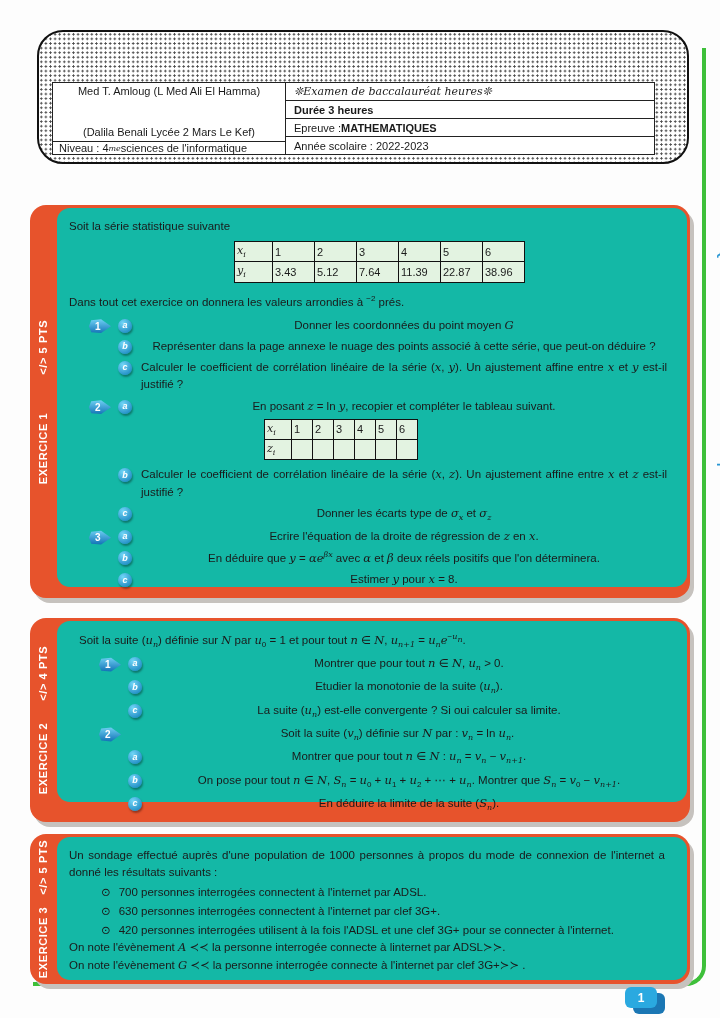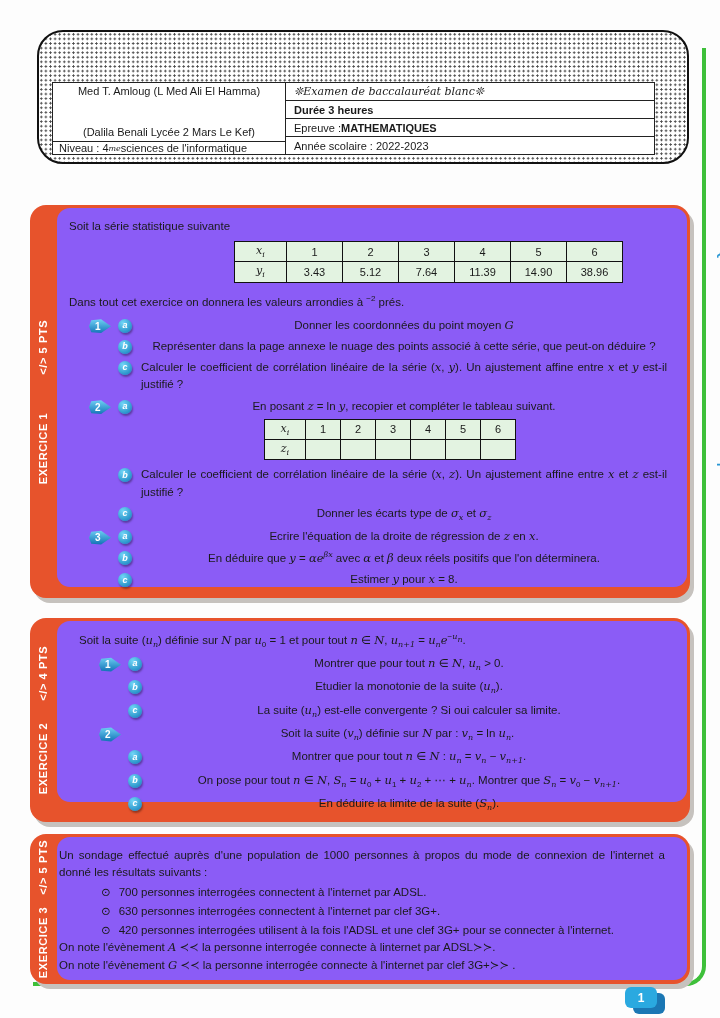--- a/index.html
+++ b/index.html
@@ -34,21 +34,21 @@
     border-bottom:1.3px solid #222;line-height:17px;text-align:center;gap:24px;}
   .hdr-left-niveau{height:17px;display:flex;align-items:center;padding-left:6px;}
   .hdr-right{flex:1;display:flex;flex-direction:column;}
   .hdr-right .r{flex:1;display:flex;align-items:center;padding-left:8px;border-bottom:1.3px solid #222;}
   .hdr-right .r:last-child{border-bottom:none;}
   .r-exam{font-family:"DejaVu Serif","Liberation Serif",serif;font-style:italic;}
   sup{font-size:8px;} sub{font-size:8px;}
   
   .exbox{position:absolute;left:30px;width:660px;background:#e7532c;border-radius:16px;
     box-shadow:4px 5px 0 #c6c2be;}
-  .exbox .inner{position:absolute;left:27px;top:3px;right:3px;background:#8b5cf6;border-radius:13px;
+  .exbox .inner{position:absolute;left:27px;top:3px;right:3px;background:#14b8a6;border-radius:13px;
     padding:10px 14px 0 2px;font-size:11.5px;line-height:1.5;box-sizing:border-box;}
   .exbar{position:absolute;left:0;top:0;bottom:0;width:27px;display:flex;align-items:center;justify-content:center;}
   .exbar .rot{transform:rotate(-90deg);white-space:nowrap;color:#fff;font-weight:bold;font-size:11px;
     letter-spacing:.6px;display:flex;align-items:center;}
   .gap-l{display:inline-block;}
   
   .row{display:flex;align-items:flex-start;margin-top:4px;}
   .row .txt{flex:1;padding-right:6px;text-align:center;}
   .row.justify .txt{text-align:justify;}
   .nb{flex:0 0 auto;width:22px;height:15px;margin-top:2px;margin-right:7px;
@@ -57,31 +57,31 @@
     color:#fff;font-weight:bold;font-size:10px;display:flex;align-items:center;padding-left:6px;box-sizing:border-box;}
   .nb-sp{flex:0 0 auto;width:29px;}
   .lb{flex:0 0 auto;width:14px;height:14px;margin-top:2px;margin-right:9px;border-radius:50%;
     background:radial-gradient(circle at 35% 28%,#72d6f7,#0d7ab8);
     color:#fff;font-size:9px;font-weight:bold;font-style:italic;
     display:flex;align-items:center;justify-content:center;box-shadow:1px 2px 2px rgba(0,0,0,.35);}
   .indent1{margin-left:30px;}
   .intro{margin-left:10px;}
   
   table.stat{border-collapse:collapse;background:#e3f3e1;}
-  table.stat td{border:1.5px solid #111;height:16px;text-align:center;font-size:11px;padding:0 9px;}
+  table.stat td{border:1.5px solid #111;height:16px;font-size:11px;padding:0 2px;}
   .t1{margin:6px 0 0 175px;}
   .t1 td.lab{width:33px;} .t1 td.v{width:37px;}
   .t2{margin:4px 0 0 205px;}
   .t2 td.lab{width:22px;} .t2 td.v{width:16px;}
   td.lab i{font-size:11px;}
   .note{margin:10px 0 6px 10px;}
   
   .bullet{display:flex;margin:2px 0 0 42px;}
   .bullet .dot{margin-right:8px;}
-  .plain{}
+  .plain{margin-left:10px;}
   .j{text-align:justify;padding-right:8px;}
   
   .pgbadge-back{position:absolute;left:633px;top:993px;width:32px;height:21px;background:#1b77b4;border-radius:6px;}
   .pgbadge{position:absolute;left:625px;top:987px;width:32px;height:21px;background:#2aa9e0;border-radius:6px;
     color:#fff;font-weight:bold;font-size:12px;display:flex;align-items:center;justify-content:center;}
   i{font-family:"DejaVu Serif","Liberation Serif",serif;}
 </style>
 </head>
 <body>
 
@@ -91,21 +91,21 @@
 <div class="hdr-box">
   <div class="hdr-table">
     <div class="hdr-left">
       <div class="hdr-left-main">
         <span>Med T. Amloug (L Med Ali El Hamma)</span>
         <span>(Dalila Benali Lycée 2 Mars Le Kef)</span>
       </div>
       <div class="hdr-left-niveau">Niveau : 4<sup><i>me</i></sup> sciences de l'informatique</div>
     </div>
     <div class="hdr-right">
-      <div class="r r-exam">❊<i>Examen de baccalauréat blanc</i> ❊</div>
+      <div class="r r-exam">❊<i>Examen de baccalauréat heures</i> ❊</div>
       <div class="r">
           <b>Durée 3 heures</b>
         </div>
       <div class="r">Epreuve : <b>MATHEMATIQUES</b></div>
       <div class="r">Année scolaire : 2022-2023</div>
     </div>
   </div>
 </div>
 
 <div class="exbox" style="top:205px;height:393px;">
@@ -129,21 +129,21 @@
         <td class="v">4</td>
         <td class="v">5</td>
         <td class="v">6</td>
       </tr>
       <tr>
         <td class="lab"><i>y<sub>i</sub></i></td>
         <td class="v">3.43</td>
         <td class="v">5.12</td>
         <td class="v">7.64</td>
         <td class="v">11.39</td>
-        <td class="v">14.90</td>
+        <td class="v">22.87</td>
         <td class="v">38.96</td>
       </tr>
     </tbody>
       </table>
 
     <div class="note">Dans tout cet exercice on donnera les valeurs arrondies à <sup>−2</sup> prés.</div>
 
     <div class="row indent1">
       <span class="nb">1</span>
       <span class="lb">a</span>

